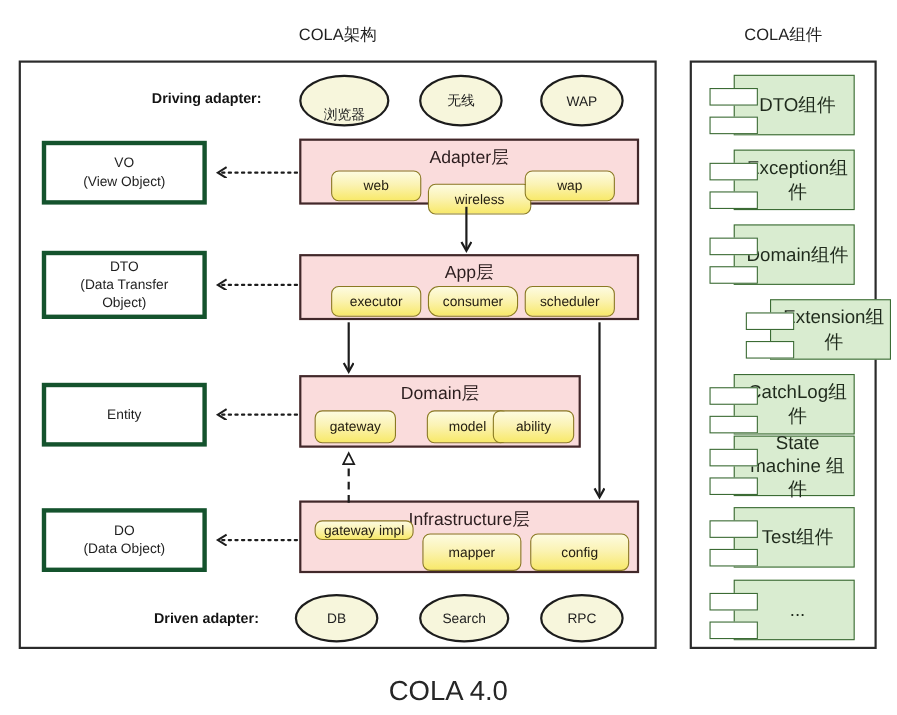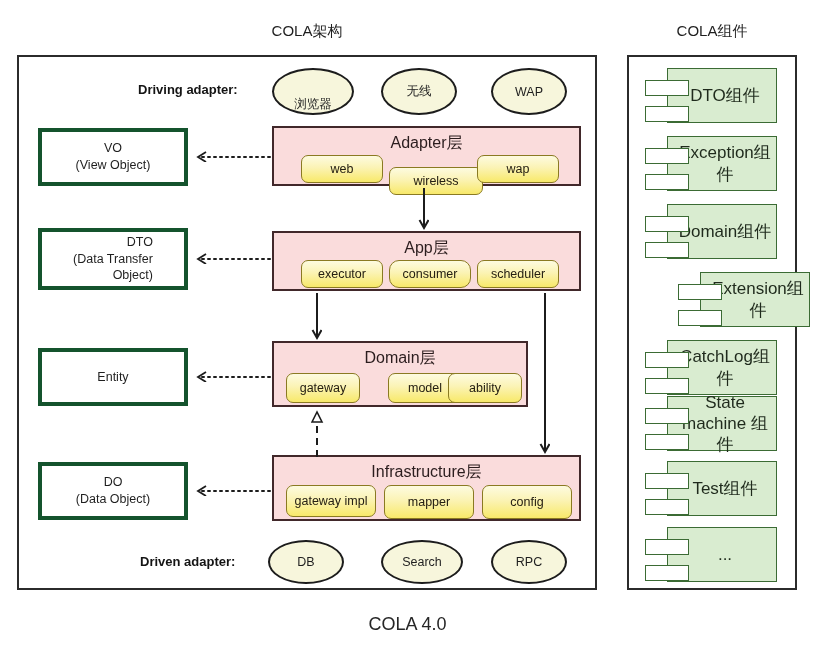--- a/index.html
+++ b/index.html
@@ -12,21 +12,21 @@
   #root { position: relative; width: 815px; height: 650px; }
 
   .abs { position: absolute; }
 
   
   .section-title {
     font-size: 15px; color: #1f1f1f; font-weight: 400;
     text-align: center; white-space: nowrap;
   }
   .bottom-caption {
-    font-size: 18px; color: #262626; font-weight: 400;
+    font-size: 25px; color: #262626; font-weight: 400;
     text-align: center; width: 100%;
   }
 
   
   .frame {
     border: 2px solid #2b2b2b;
     background: #ffffff;
   }
 
   
@@ -133,21 +133,21 @@
     <span>RPC</span>
   </div>
 
   <div class="plainbox abs" style="left:38px; top:128px; width:150px; height:58px;">
     <div>
       <div>VO</div>
       <div>(View Object)</div>
     </div>
   </div>
 
-  <div class="plainbox abs" style="left:38px; top:228px; width:150px; height:62px;text-align:right;">
+  <div class="plainbox abs" style="left:38px; top:228px; width:150px; height:62px;">
     <div>
       <div>DTO</div>
       <div>(Data Transfer</div>
       <div>Object)</div>
     </div>
   </div>
 
   <div class="plainbox abs" style="left:38px; top:348px; width:150px; height:58px;">
     <div>
       <div>Entity</div>
@@ -195,21 +195,21 @@
     <div class="chip" style="left:93px; top:30px; width:74px; height:30px;margin-left:21px;">
       <span>model</span>
     </div>
     <div class="chip" style="left:174px; top:30px; width:74px; height:30px;">
       <span>ability</span>
     </div>
   </div>
 
   <div class="layer abs" style="left:272px; top:455px; width:309px; height:66px;">
     <div class="layer-title">Infrastructure层</div>
-    <div class="chip" style="left:12px; top:28px; width:90px; height:32px;">
+    <div class="chip" style="left:12px; top:16px; width:90px; height:18px;">
       <span>gateway impl</span>
     </div>
     <div class="chip" style="left:110px; top:28px; width:90px; height:34px;">
       <span>mapper</span>
     </div>
     <div class="chip" style="left:208px; top:28px; width:90px; height:34px;">
       <span>config</span>
     </div>
   </div>
 

